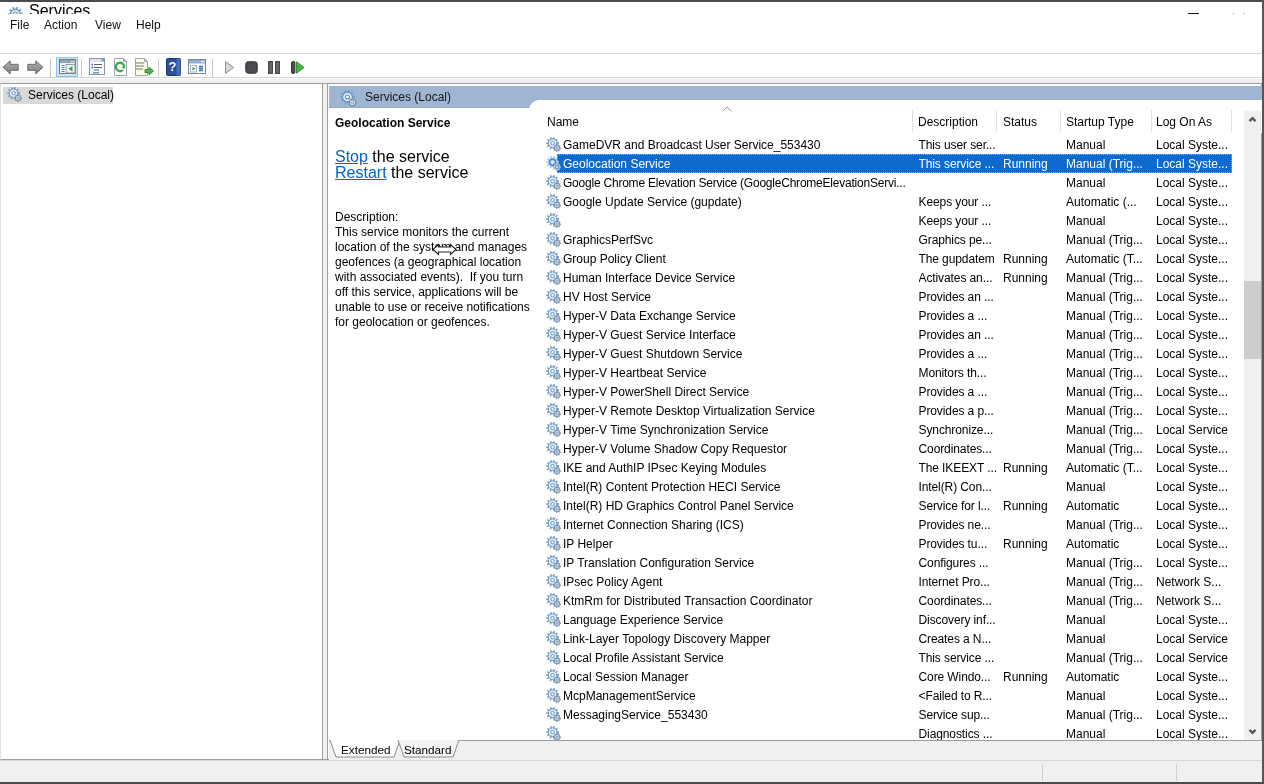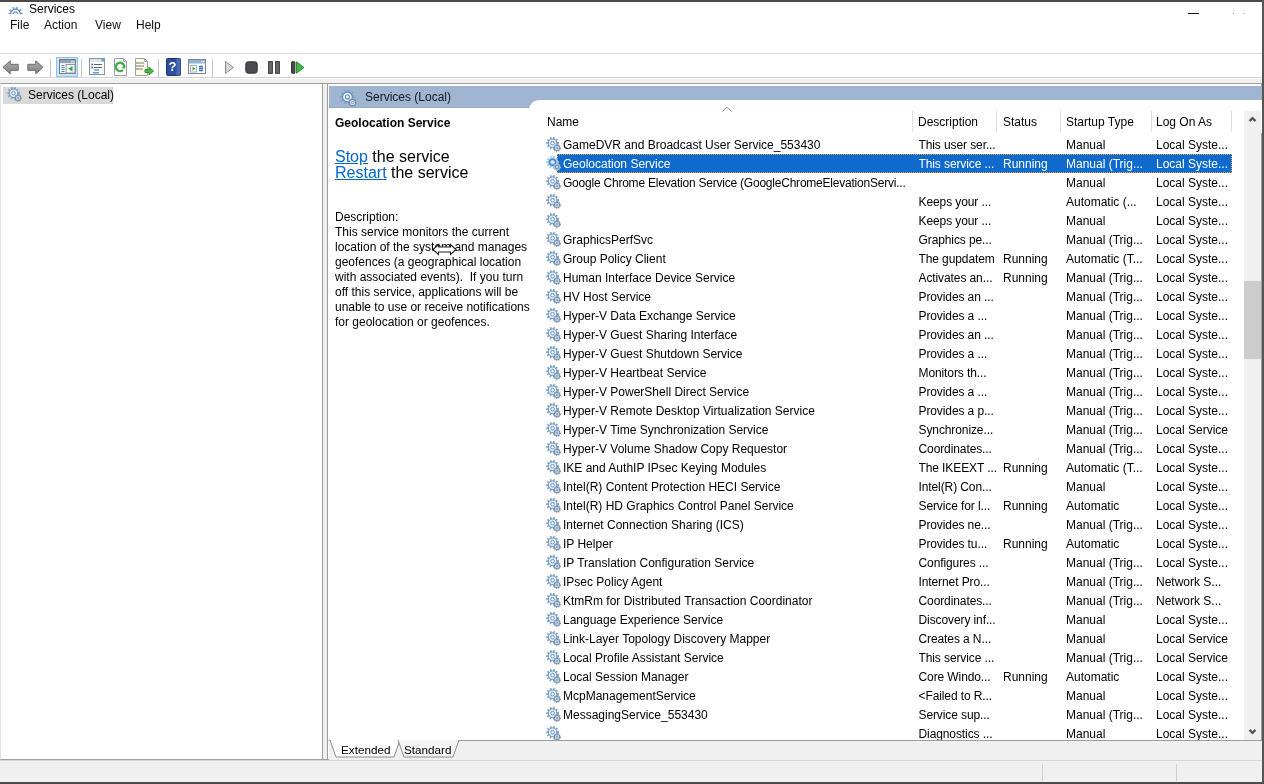--- a/index.html
+++ b/index.html
@@ -2,21 +2,21 @@
 <html><head><meta charset="utf-8"><style>
 *{margin:0;padding:0;box-sizing:border-box}
 html,body{width:1264px;height:784px;overflow:hidden;background:#fff;
  font-family:"Liberation Sans",sans-serif;font-size:12px;color:#000;}
 .abs{position:absolute}
 #frame{position:absolute;left:0;top:0;width:1264px;height:784px}
 #topedge{position:absolute;left:0;top:0;width:1264px;height:2px;background:#4e4a47}
 #rightedge{position:absolute;right:0;top:0;width:2px;height:784px;background:#565656}
 #botedge{position:absolute;left:0;top:782px;width:1264px;height:2px;background:#4b4b4b}
 #titlebar{position:absolute;left:0;top:2px;width:1262px;height:28px;background:#fff}
-#titletext{position:absolute;left:29px;top:0;font-size:12px;color:#000}
+#titletext{position:absolute;left:29px;top:0;font-size:16px;color:#000}
 .capbtn{position:absolute;top:2px;width:45px;height:28px}
 #menubar{position:absolute;left:0;top:14px;width:1260px;height:23px;background:#fff}
 .menu{position:absolute;top:4px;font-size:12px;color:#111}
 #toolbar{position:absolute;left:0;top:53px;width:1262px;height:25px;background:#fff;border-top:1px solid #d9d9d9;border-bottom:1px solid #d4d4d4}
 .tsep{position:absolute;top:5px;width:1px;height:18px;background:#c6c6c6}
 #midstrip{position:absolute;left:0;top:79px;width:1264px;height:5px;background:#f0f0f0}
 #leftpanel{position:absolute;left:0;top:83px;width:323px;height:677px;background:#fff;border:1px solid #9e9e9e;border-left:1px solid #e3e3e3}
 #treesel{position:absolute;left:2px;top:2.5px;width:110px;height:17px;background:#d9d9d9}
 #treeicon{position:absolute;left:6px;top:3px}
 #treetext{position:absolute;left:27px;top:4px;font-size:12px}
@@ -245,20 +245,21 @@
               <use href="#gear"></use>
             </svg>
             <div class="c cn sq">Google Chrome Elevation Service (GoogleChromeElevationServi...</div>
             <div class="c ct">Manual</div>
             <div class="c cl">Local Syste...</div>
           </div>
 <div class="row" style="top:57px">
             <svg class="ric" width="15" height="15" viewBox="0 0 16 16">
               <use href="#gear"></use>
             </svg>
+            <div class="c cn">Google Update Service (gupdate)</div>
             <div class="c cd">Keeps your ...</div>
             <div class="c ct">Automatic (...</div>
             <div class="c cl">Local Syste...</div>
           </div>
 <div class="row" style="top:76px">
             <svg class="ric" width="15" height="15" viewBox="0 0 16 16">
               <use href="#gear"></use>
             </svg>
             <div class="c cd">Keeps your ...</div>
             <div class="c ct">Manual</div>
@@ -308,21 +309,21 @@
             </svg>
             <div class="c cn">Hyper-V Data Exchange Service</div>
             <div class="c cd">Provides a ...</div>
             <div class="c ct">Manual (Trig...</div>
             <div class="c cl">Local Syste...</div>
           </div>
 <div class="row" style="top:190px">
             <svg class="ric" width="15" height="15" viewBox="0 0 16 16">
               <use href="#gear"></use>
             </svg>
-            <div class="c cn">Hyper-V Guest Sharing Interface</div>
+            <div class="c cn">Hyper-V Guest Service Interface</div>
             <div class="c cd">Provides an ...</div>
             <div class="c ct">Manual (Trig...</div>
             <div class="c cl">Local Syste...</div>
           </div>
 <div class="row" style="top:209px">
             <svg class="ric" width="15" height="15" viewBox="0 0 16 16">
               <use href="#gear"></use>
             </svg>
             <div class="c cn">Hyper-V Guest Shutdown Service</div>
             <div class="c cd">Provides a ...</div>

